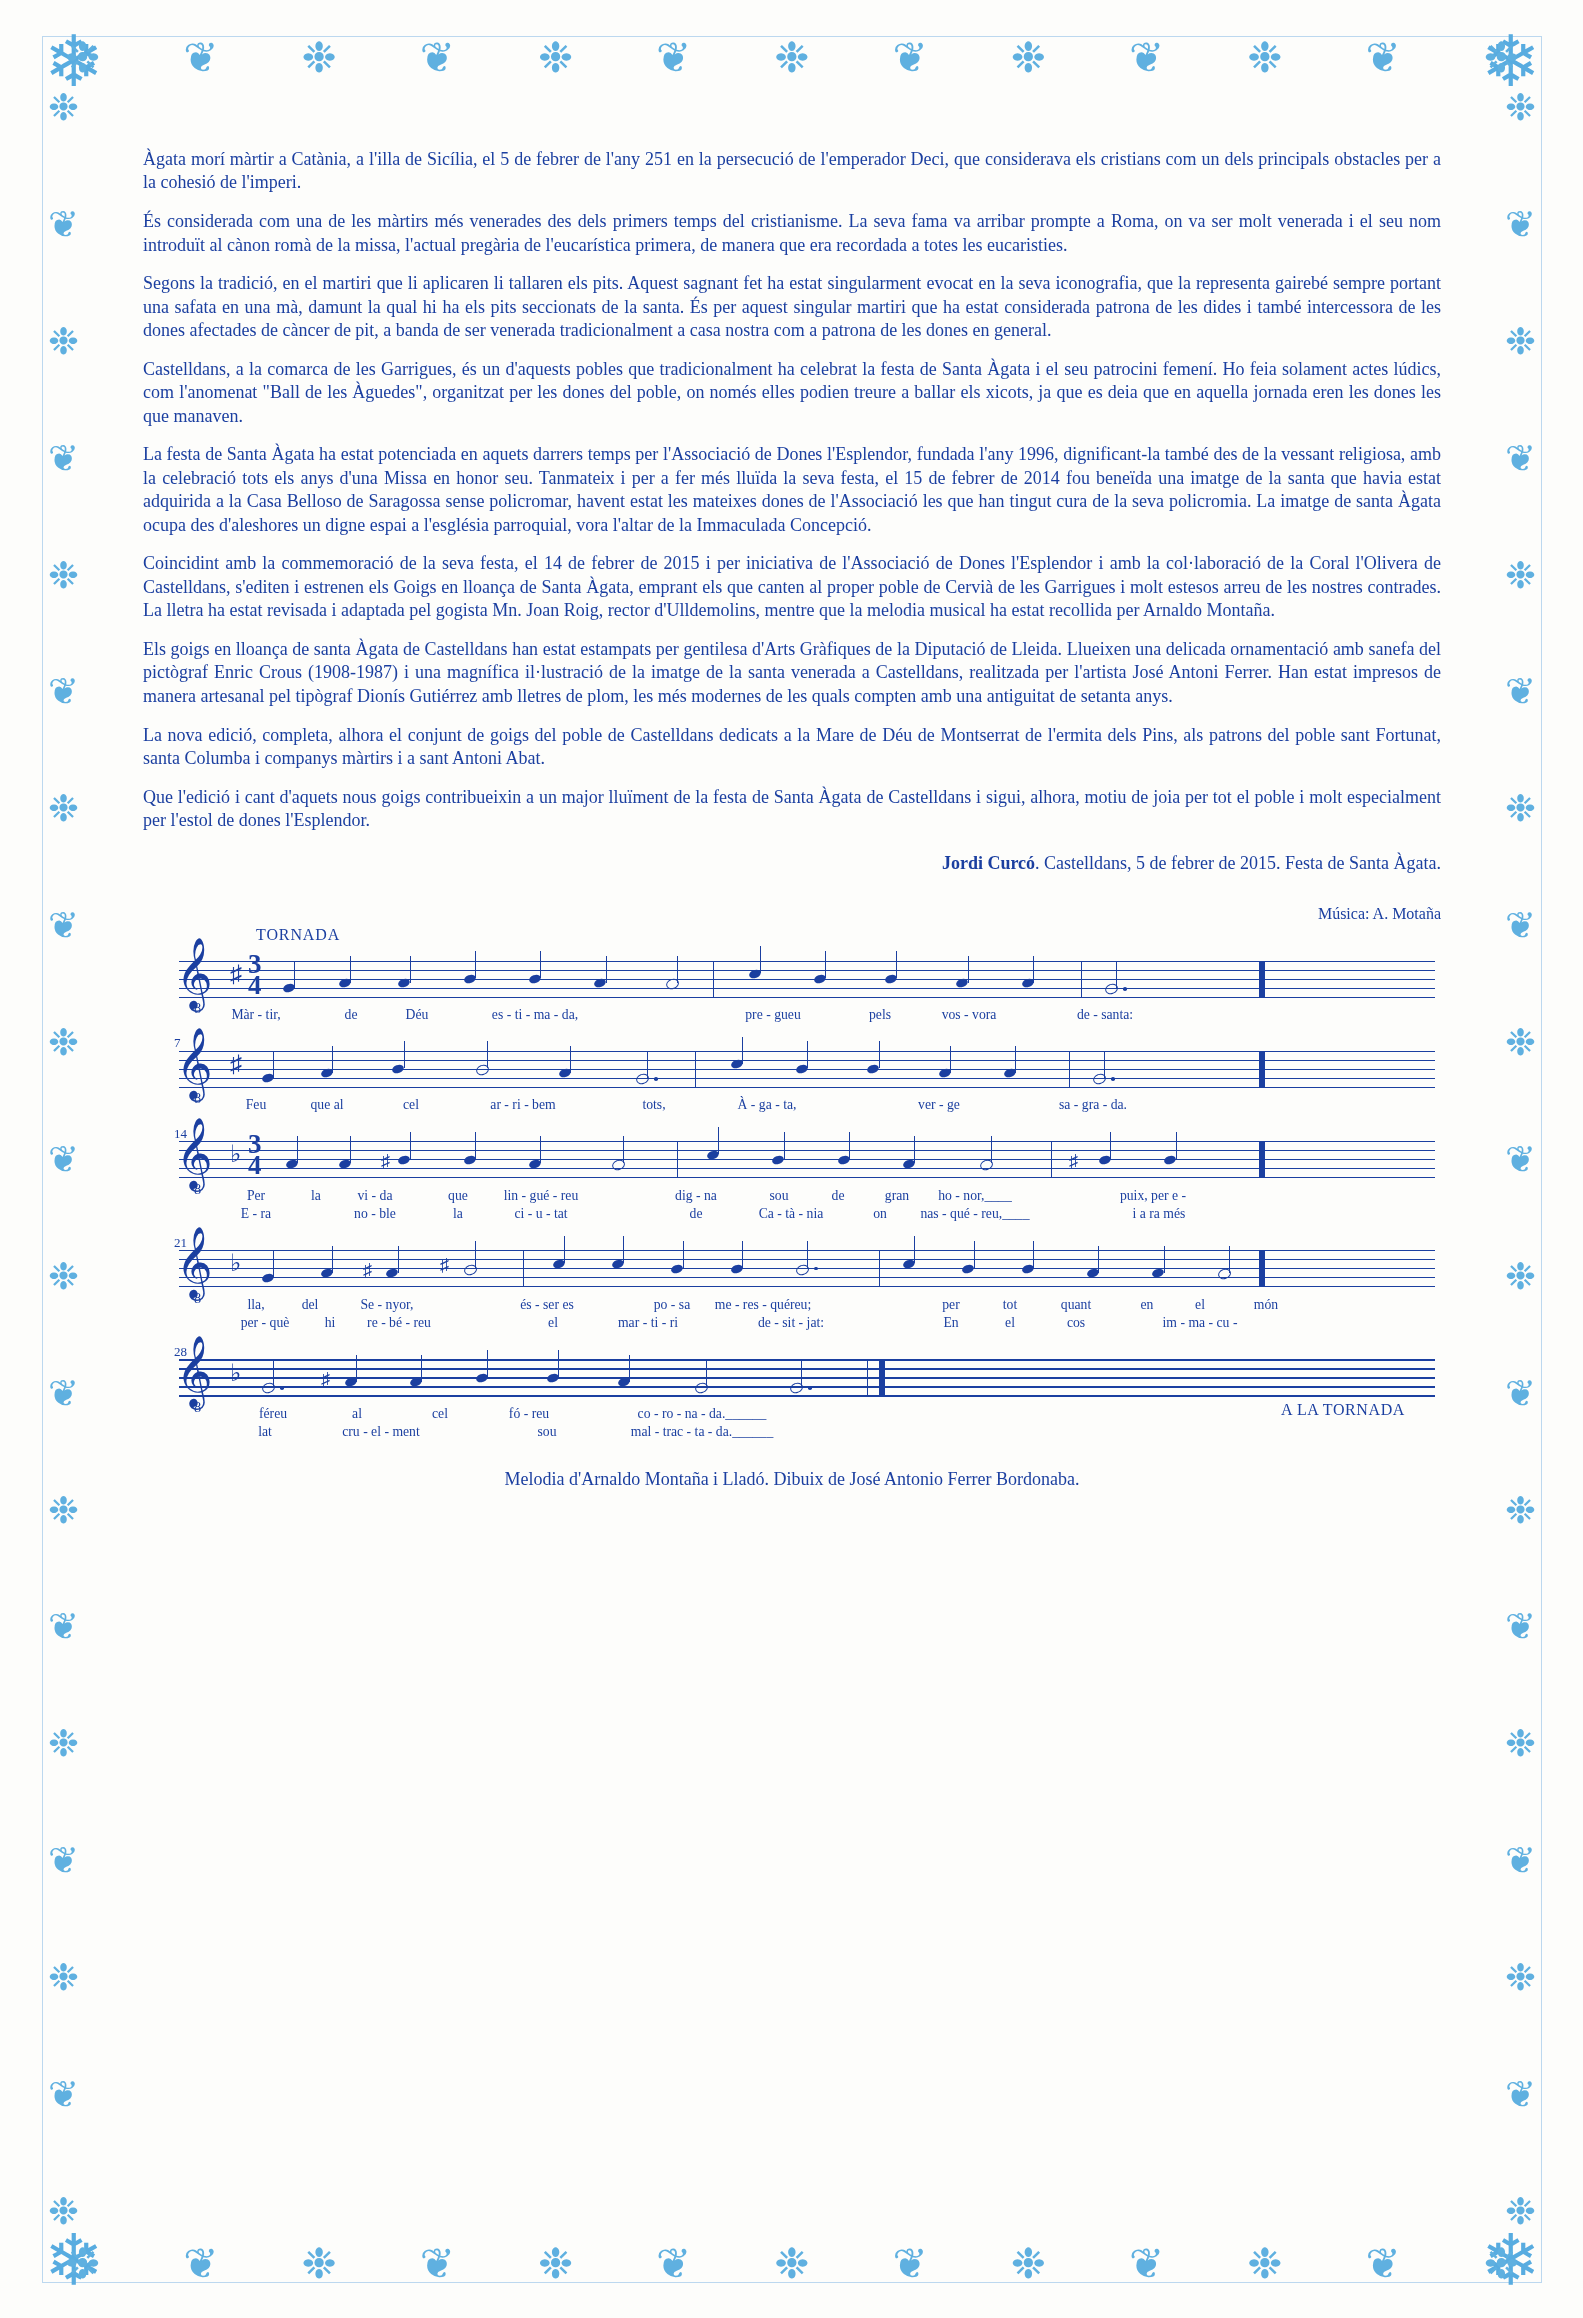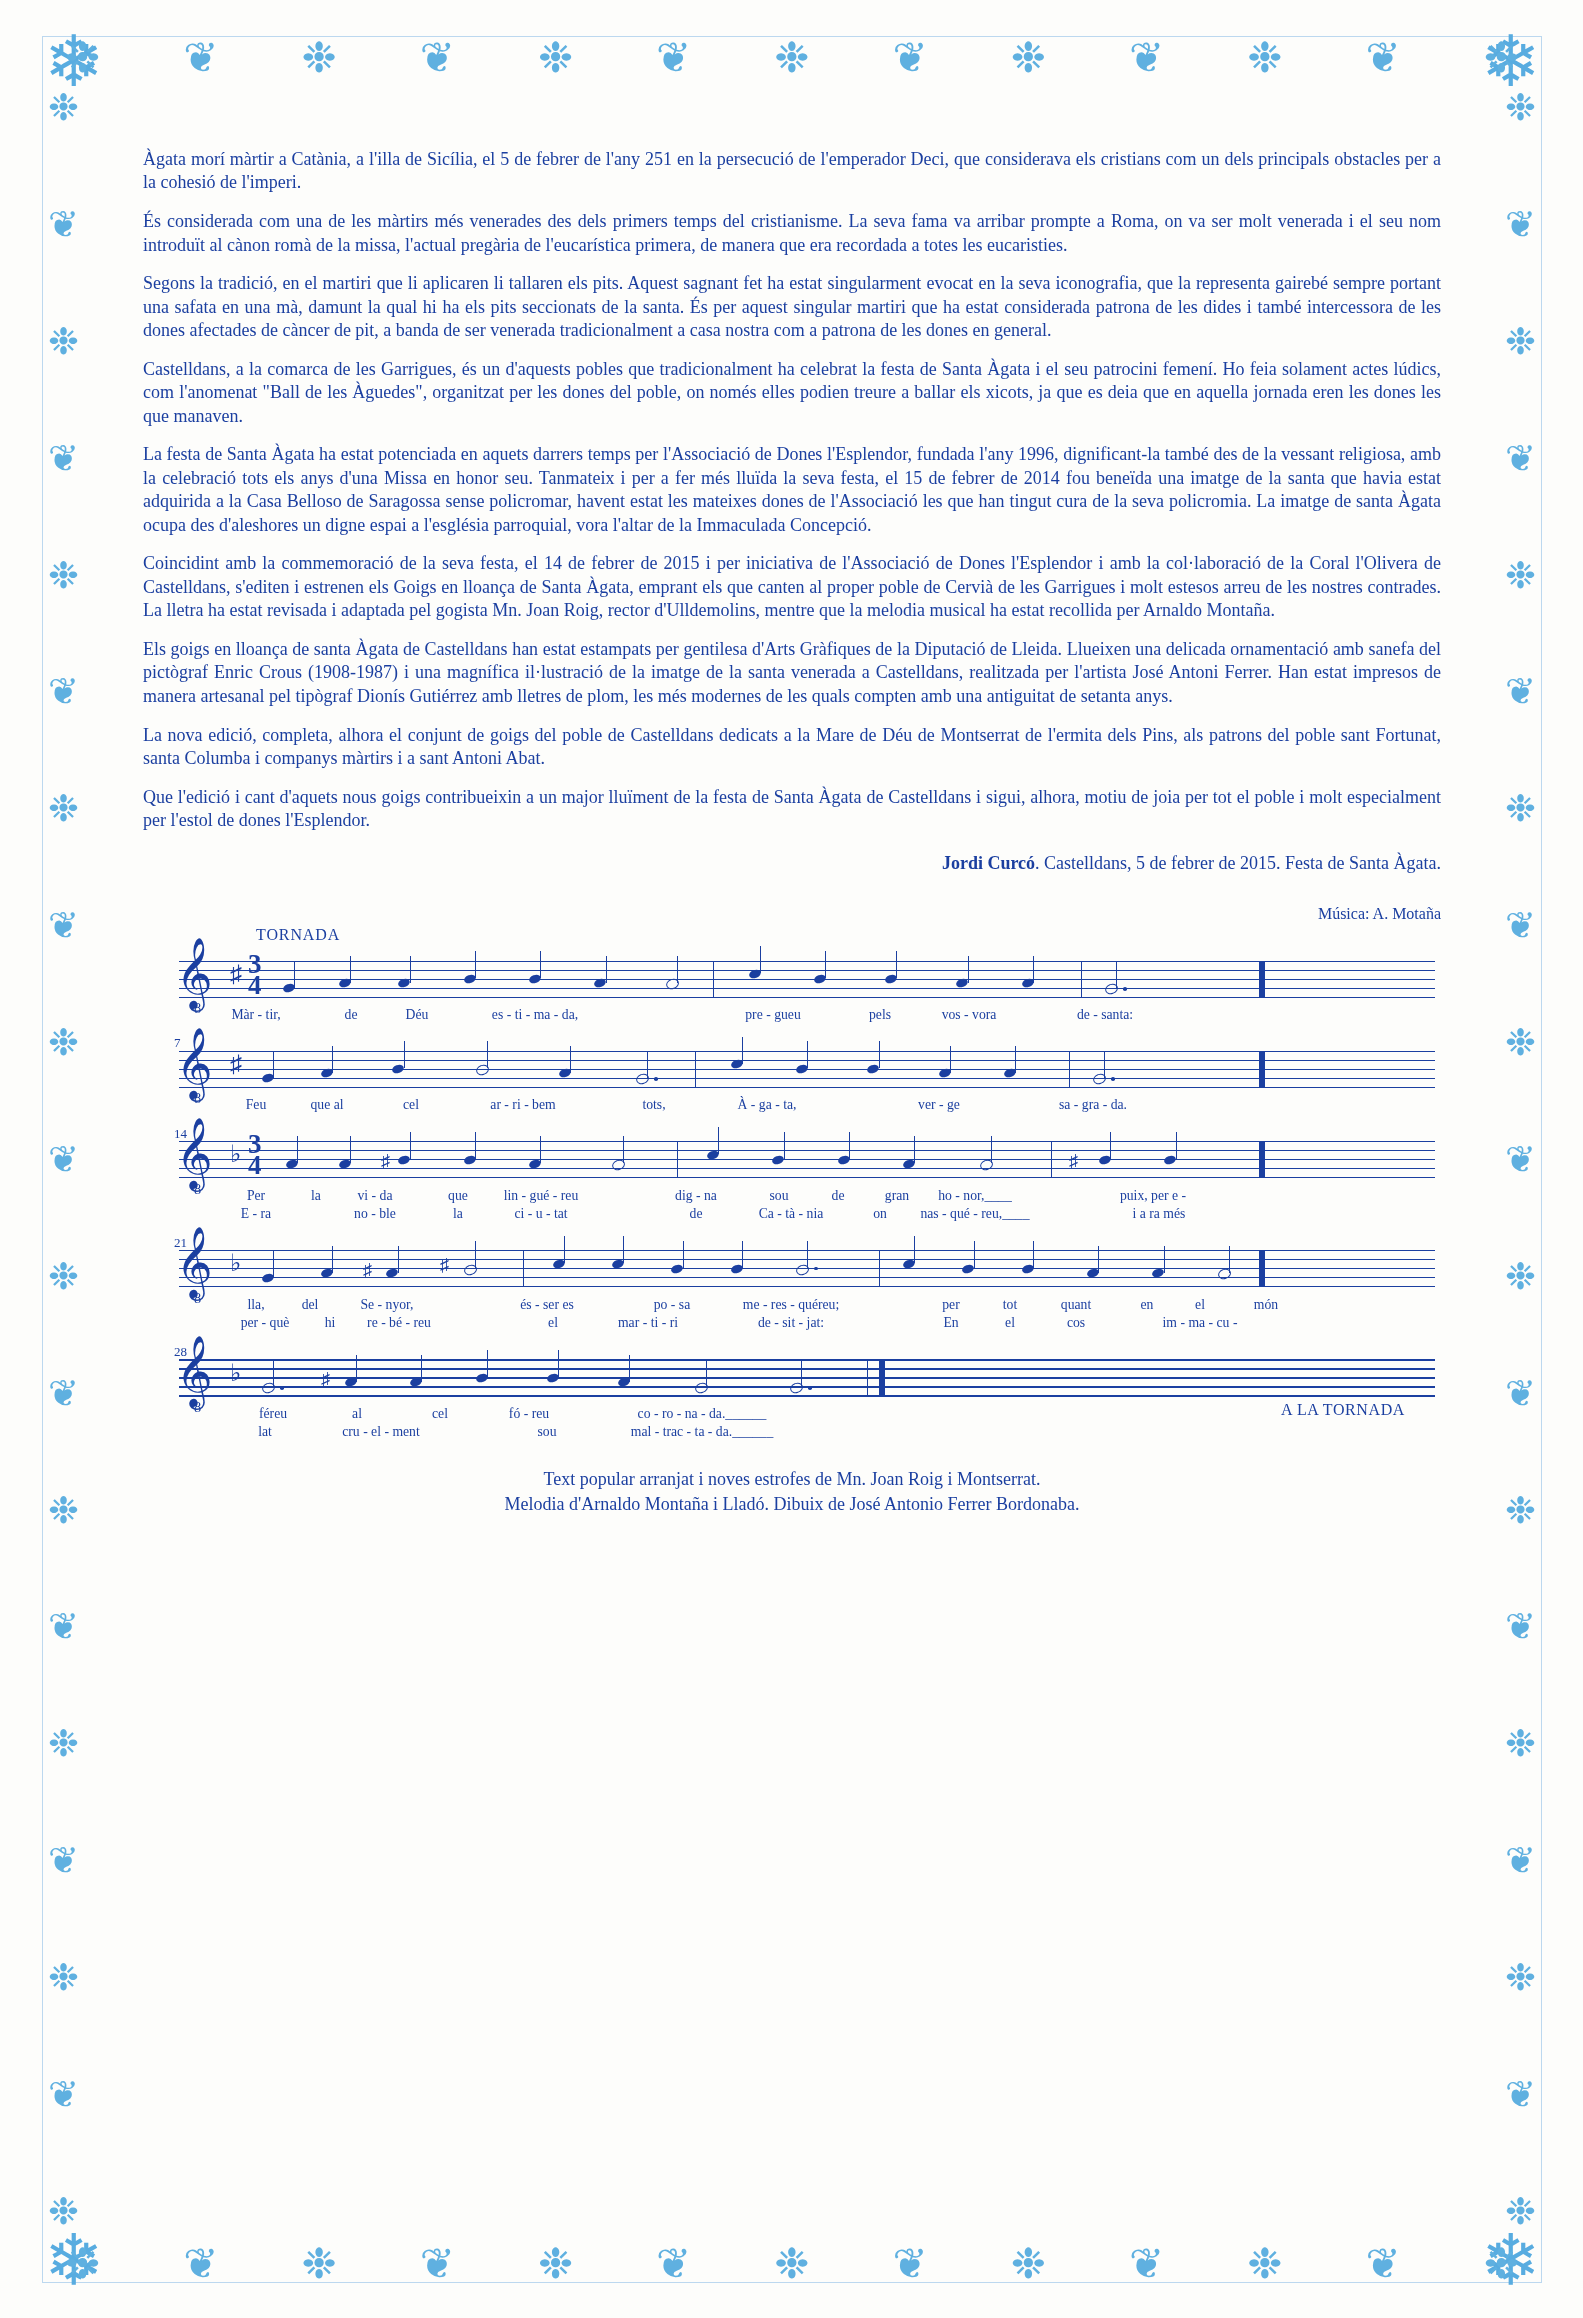--- a/index.html
+++ b/index.html
@@ -580,21 +580,21 @@
           <div class="stem" style="left:1086px; top:10.7px;"></div>
         <div class="barline" style="left:380px;"></div>
         <div class="barline" style="left:736px;"></div>
         <div class="barline final" style="left:1116px;"></div>
         <div class="lyrics">
           <span class="syl" style="left:77px">lla,</span>
           <span class="syl" style="left:131px">del</span>
           <span class="syl" style="left:208px">Se - nyor,</span>
           <span class="syl" style="left:368px">és - ser es</span>
           <span class="syl" style="left:493px">po - sa</span>
-          <span class="syl" style="left:612px">me - res - quéreu;</span>
+          <span class="syl" style="left:584px">me - res - quéreu;</span>
           <span class="syl" style="left:772px">per</span>
           <span class="syl" style="left:831px">tot</span>
           <span class="syl" style="left:897px">quant</span>
           <span class="syl" style="left:968px">en</span>
           <span class="syl" style="left:1021px">el</span>
           <span class="syl" style="left:1087px">món</span>
         </div>
         <div class="lyrics second">
           <span class="syl" style="left:86px">per - què</span>
           <span class="syl" style="left:151px">hi</span>
@@ -654,19 +654,18 @@
           <span class="syl" style="left:86px">lat</span>
           <span class="syl" style="left:202px">cru - el - ment</span>
           <span class="syl" style="left:368px">sou</span>
           <span class="syl" style="left:523px">mal - trac - ta - da.______</span>
         </div>
       </div>
 
     </div>
 
     <div class="footer-credit">
-      <div>Text popular arranjat i noves estrofes de Mn. Joan Roig i Montserrat.</div>
       <div>Melodia d'Arnaldo Montaña i Lladó. Dibuix de José Antonio Ferrer Bordonaba.</div>
     </div>
 
   </div>
 </div>
 
 
 </body></html>

